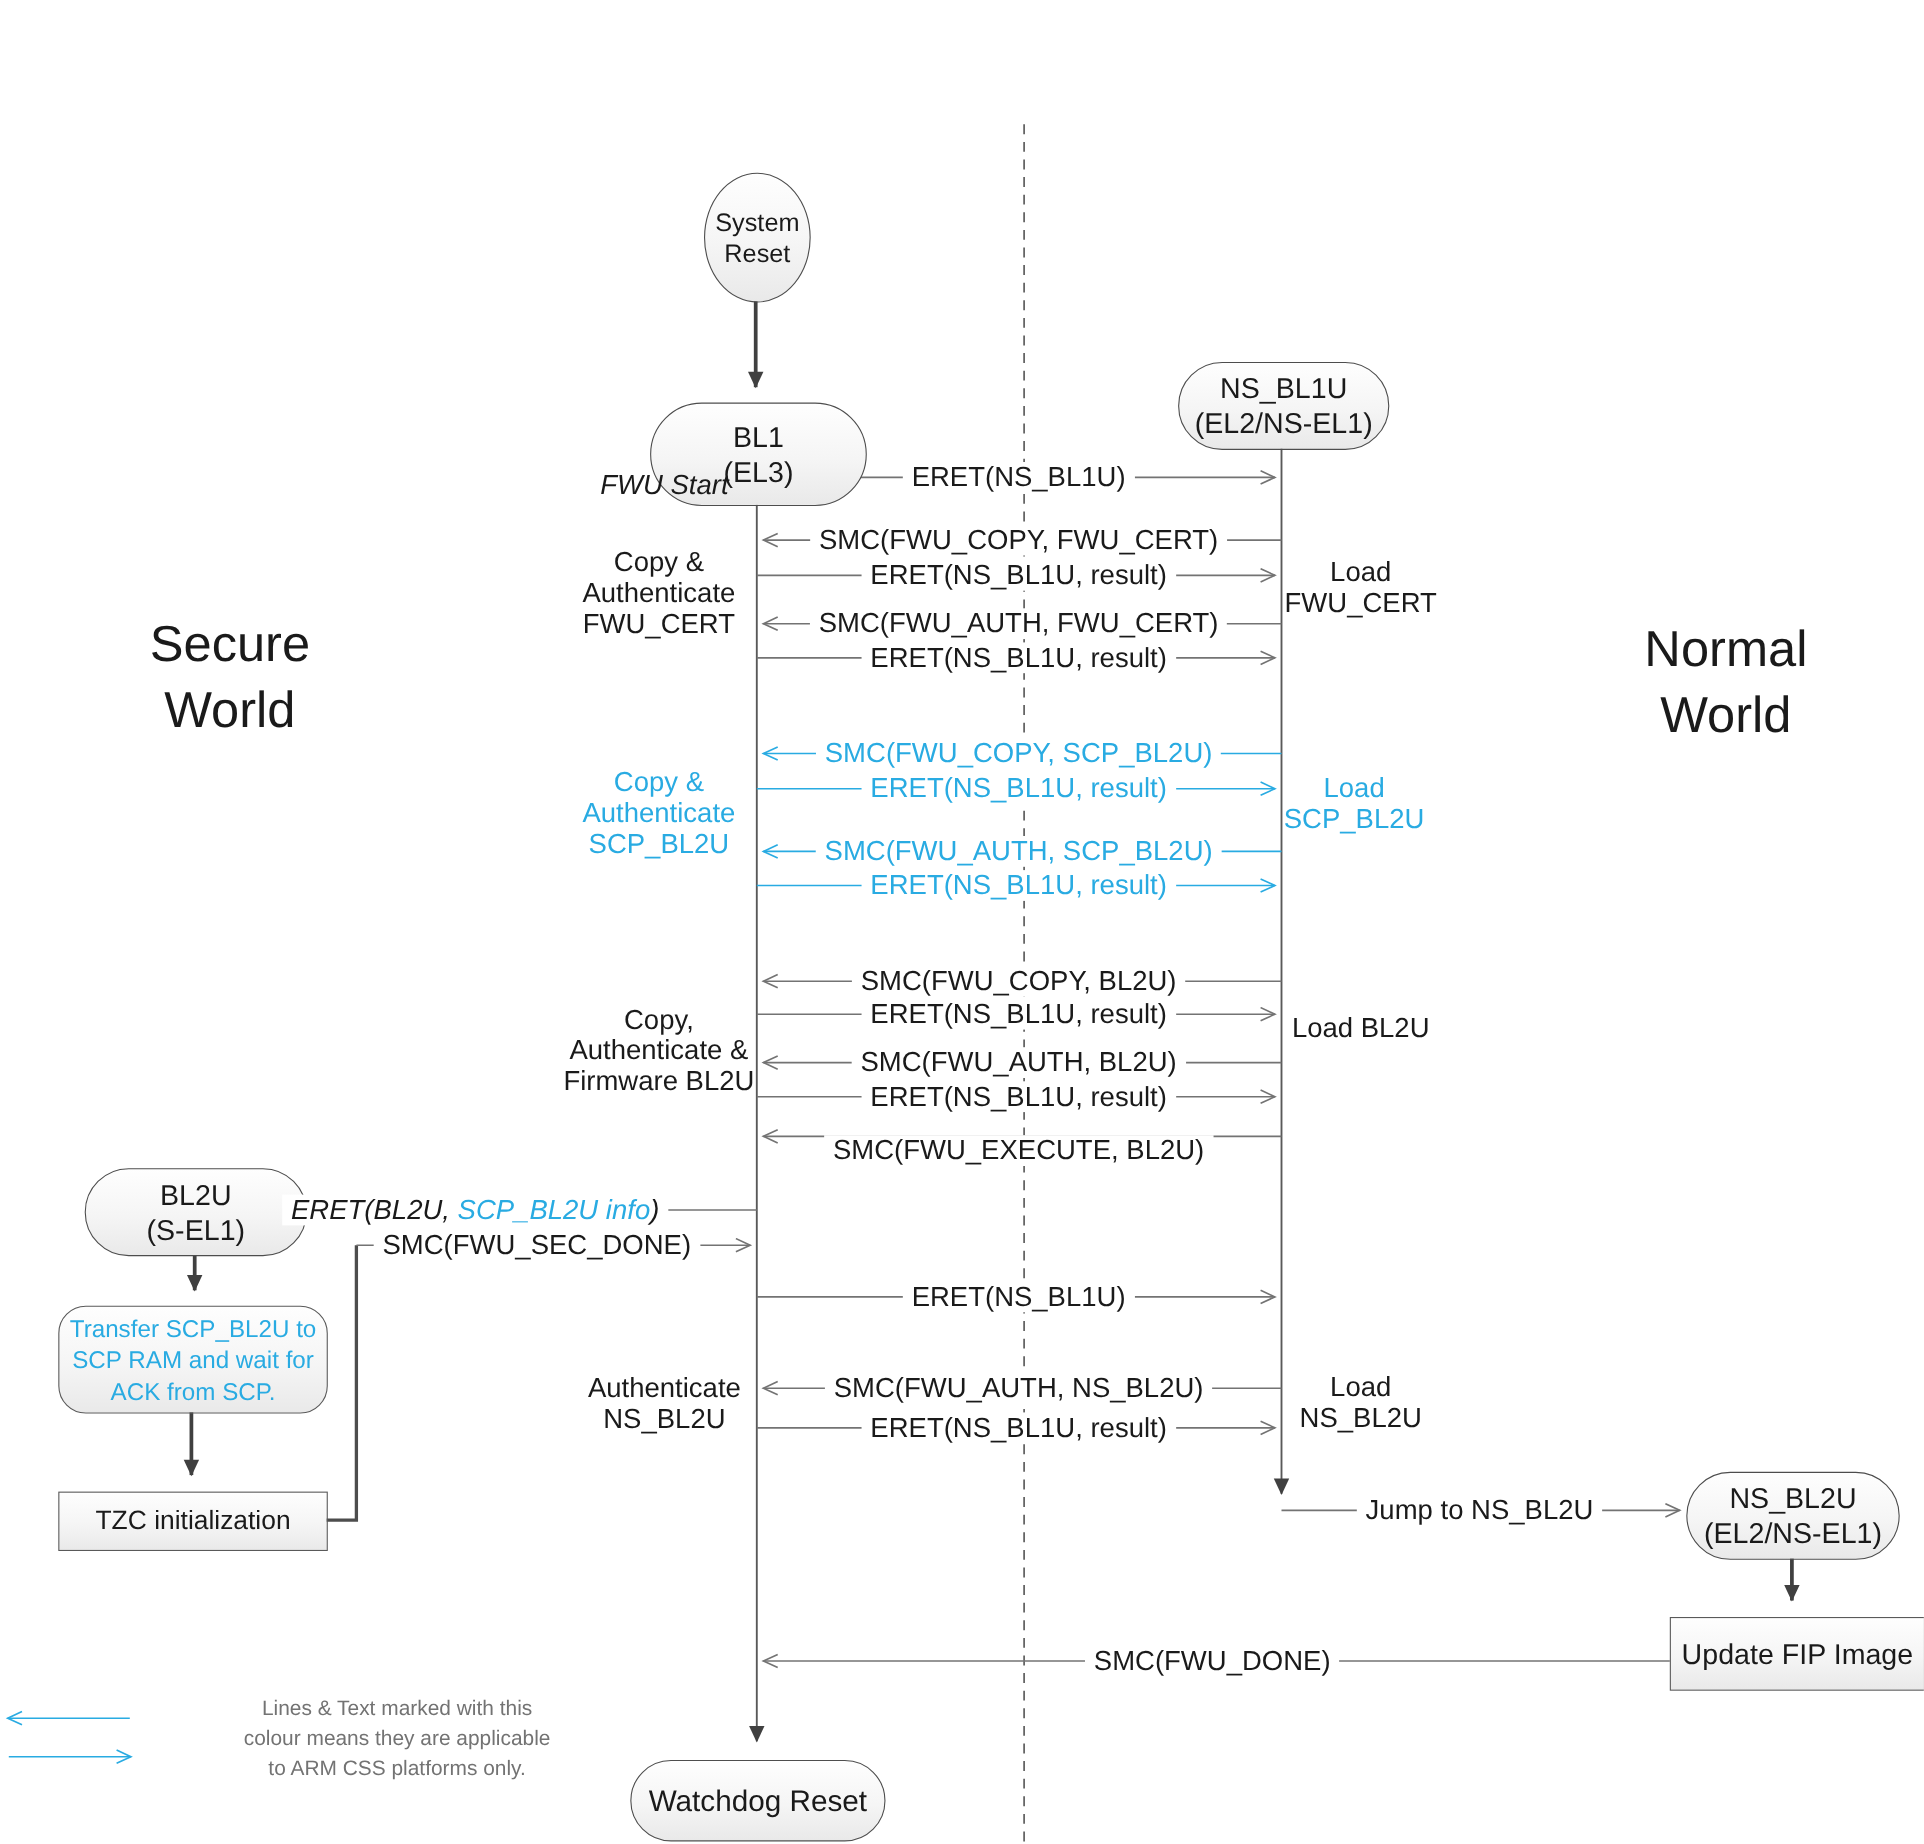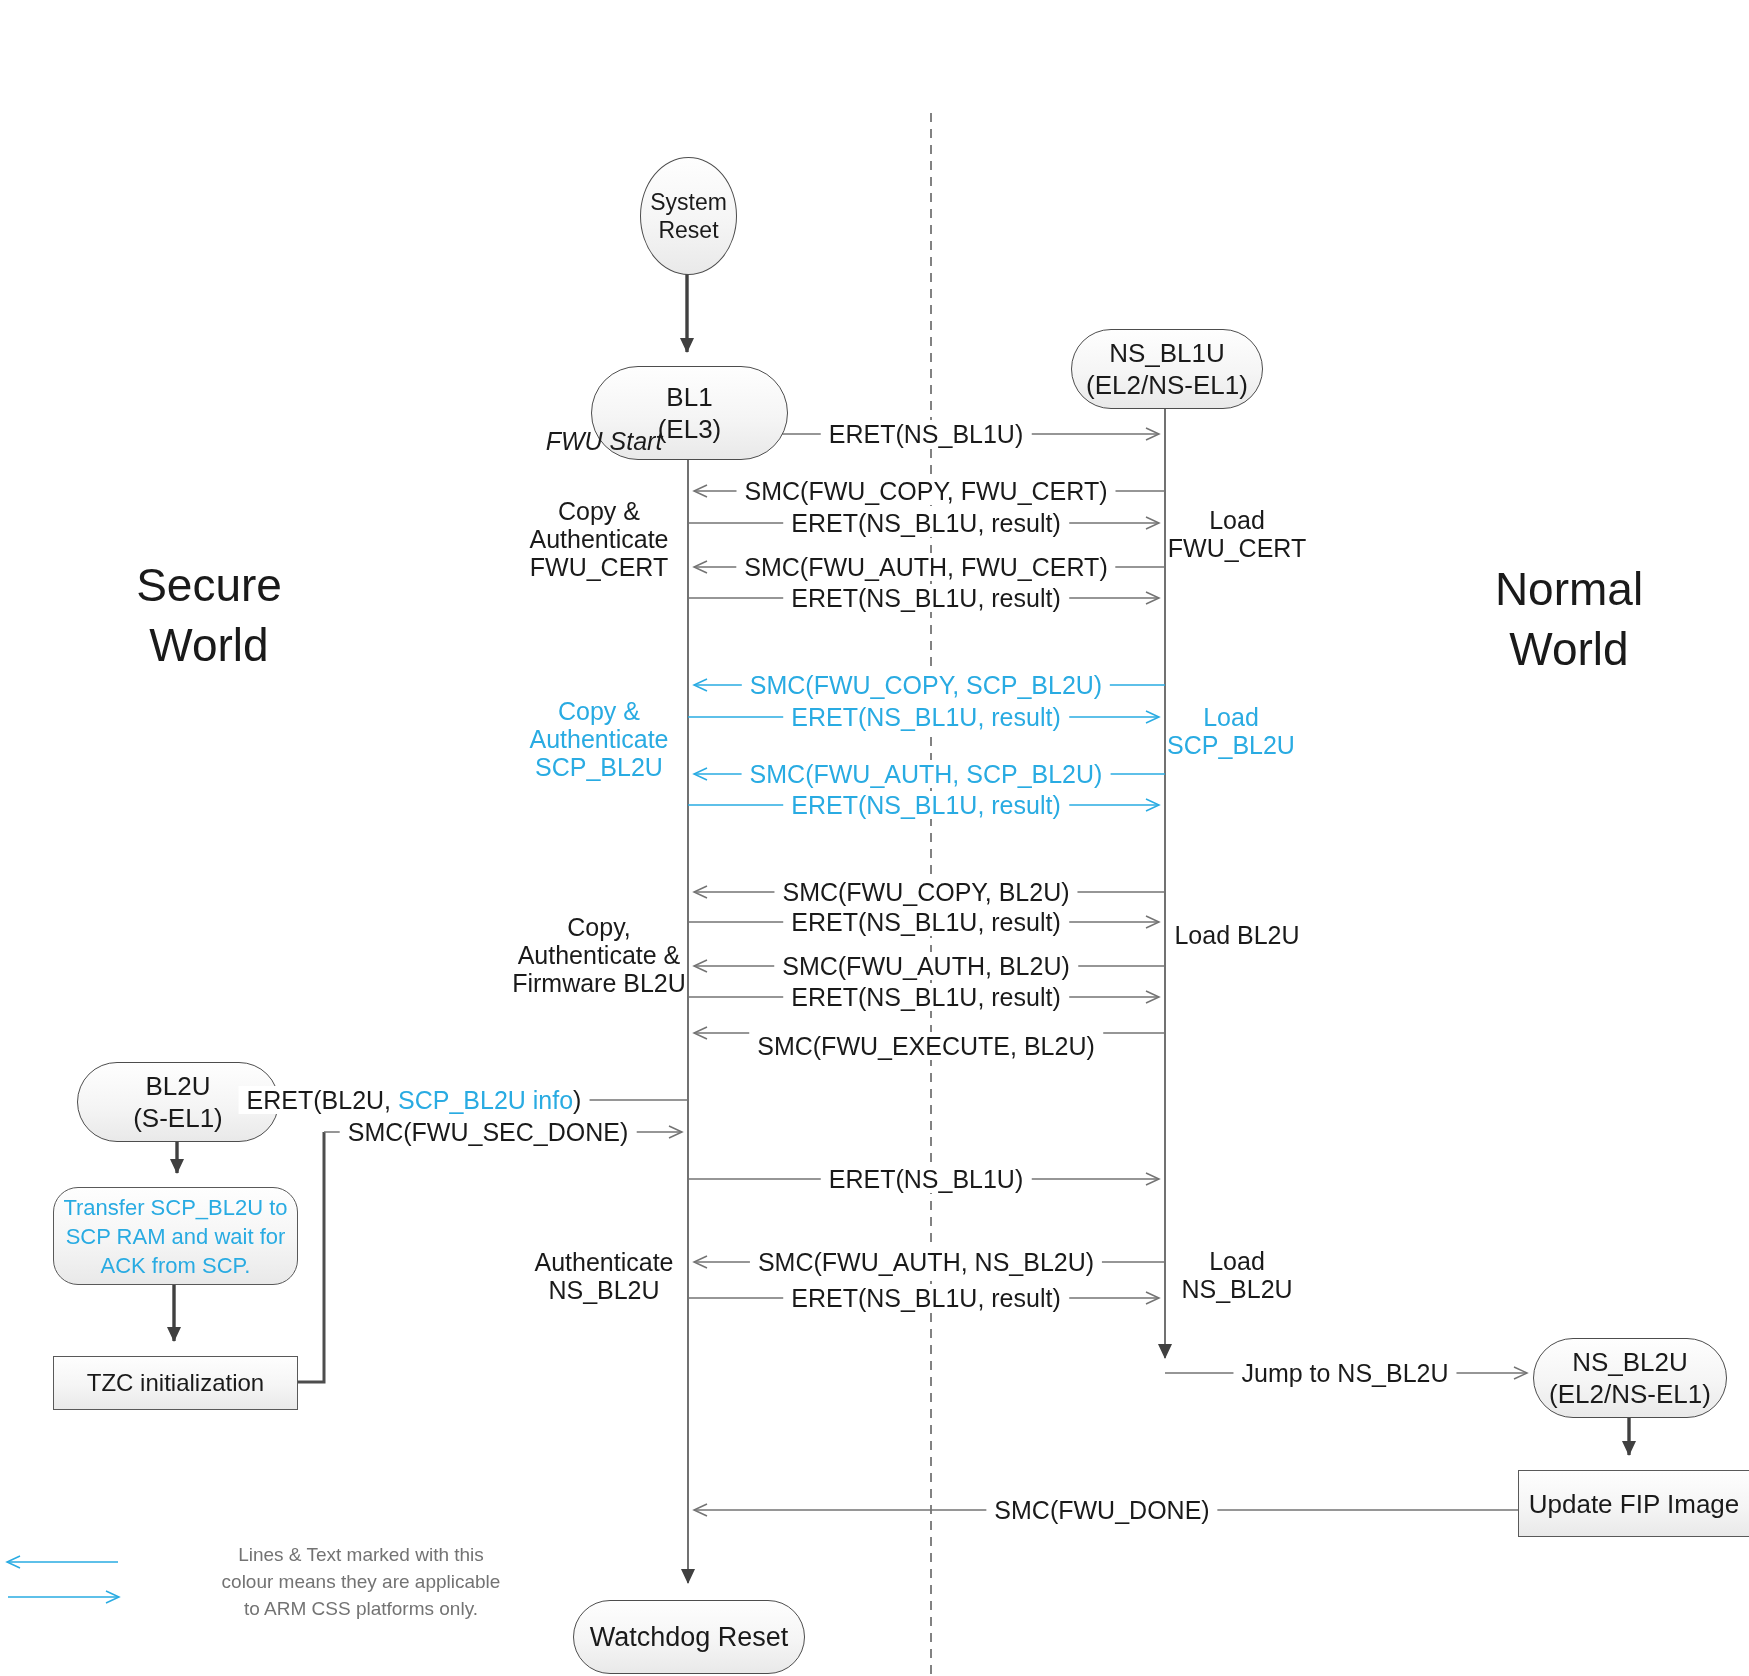--- a/index.html
+++ b/index.html
@@ -152,21 +152,21 @@
   <div class="lbl msg blue-t" style="left:926px;top:717px;">ERET(NS_BL1U, result)</div>
   <div class="lbl msg blue-t" style="left:926px;top:774px;">SMC(FWU_AUTH, SCP_BL2U)</div>
   <div class="lbl msg blue-t" style="left:926px;top:805px;">ERET(NS_BL1U, result)</div>
 
   <div class="lbl msg" style="left:926px;top:892px;">SMC(FWU_COPY, BL2U)</div>
   <div class="lbl msg" style="left:926px;top:922px;">ERET(NS_BL1U, result)</div>
   <div class="lbl msg" style="left:926px;top:966px;">SMC(FWU_AUTH, BL2U)</div>
   <div class="lbl msg" style="left:926px;top:997px;">ERET(NS_BL1U, result)</div>
   <div class="lbl msg" style="left:926px;top:1046px;">SMC(FWU_EXECUTE, BL2U)</div>
 
-  <div class="lbl msg" style="left:414px;top:1100px;"><span>ERET(BL2U, </span><span class="blue-t">SCP_BL2U info</span><span>)</span></div>
+  <div class="lbl msg" style="left:432px;top:1100px;font-style:italic;"><span>ERET(BL2U, </span><span class="blue-t">SCP_BL2U info</span><span>)</span></div>
   <div class="lbl msg" style="left:488px;top:1132px;">SMC(FWU_SEC_DONE)</div>
 
   <div class="lbl msg" style="left:926px;top:1179px;">ERET(NS_BL1U)</div>
   <div class="lbl msg" style="left:926px;top:1262px;">SMC(FWU_AUTH, NS_BL2U)</div>
   <div class="lbl msg" style="left:926px;top:1298px;">ERET(NS_BL1U, result)</div>
 
   <div class="lbl msg" style="left:1345px;top:1373px;">Jump to NS_BL2U</div>
   <div class="lbl msg" style="left:1102px;top:1510px;">SMC(FWU_DONE)</div>
 
   <div class="lbl" style="left:604px;top:441px;font-style:italic;">FWU Start</div>

